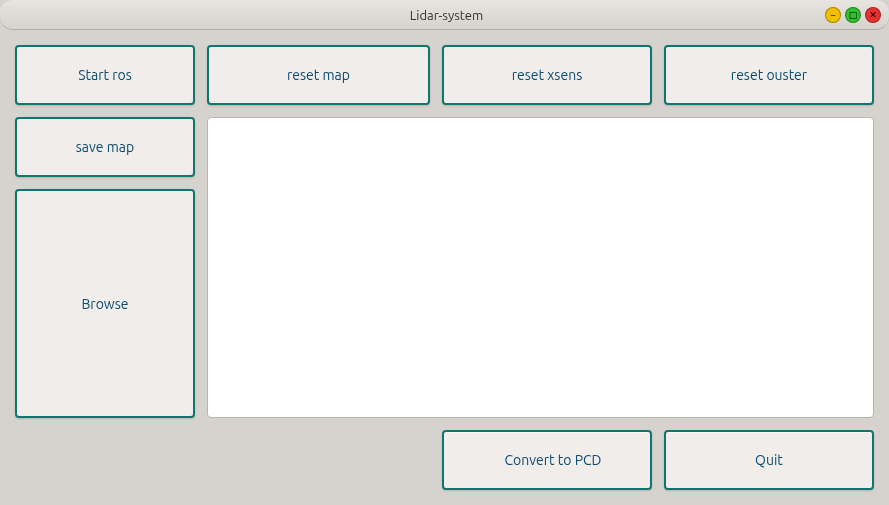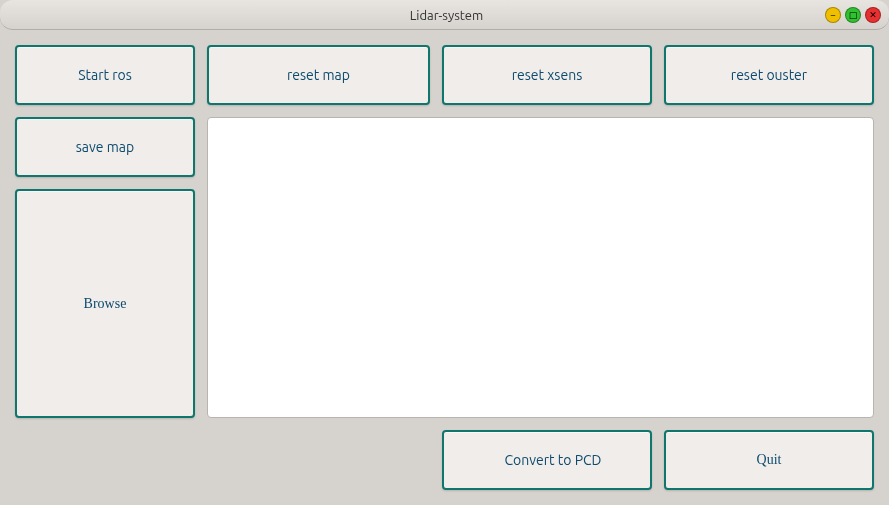--- a/index.html
+++ b/index.html
@@ -118,21 +118,20 @@
       background: #ffffff;
       border: 1px solid #b8b4b0;
       border-radius: 4px;
       overflow-y: auto;
     }
 
     
     .btn-browse {
       grid-column: 1;
       grid-row: 3;
-      font-family: Liberation Serif, serif;
     }
 
     
     .btn-start-recording {
       grid-column: 1;
       grid-row: 4;
     }
 
     .btn-play-rosbag {
       grid-column: 2;
@@ -141,21 +140,20 @@
 
     .btn-convert-to-pcd {
       grid-column: 3;
       grid-row: 4;
       padding-left: 28px;
     }
 
     .btn-quit {
       grid-column: 4;
       grid-row: 4;
-      font-family: Liberation Serif, serif;
     }
   </style>
 </head>
 <body>
 
 <div class="title-bar">
   <div style="width:60px;"></div>
   <span class="title-bar-title">Lidar-system</span>
   <div class="title-bar-controls">
     <div class="title-bar-btn btn-minimize">

